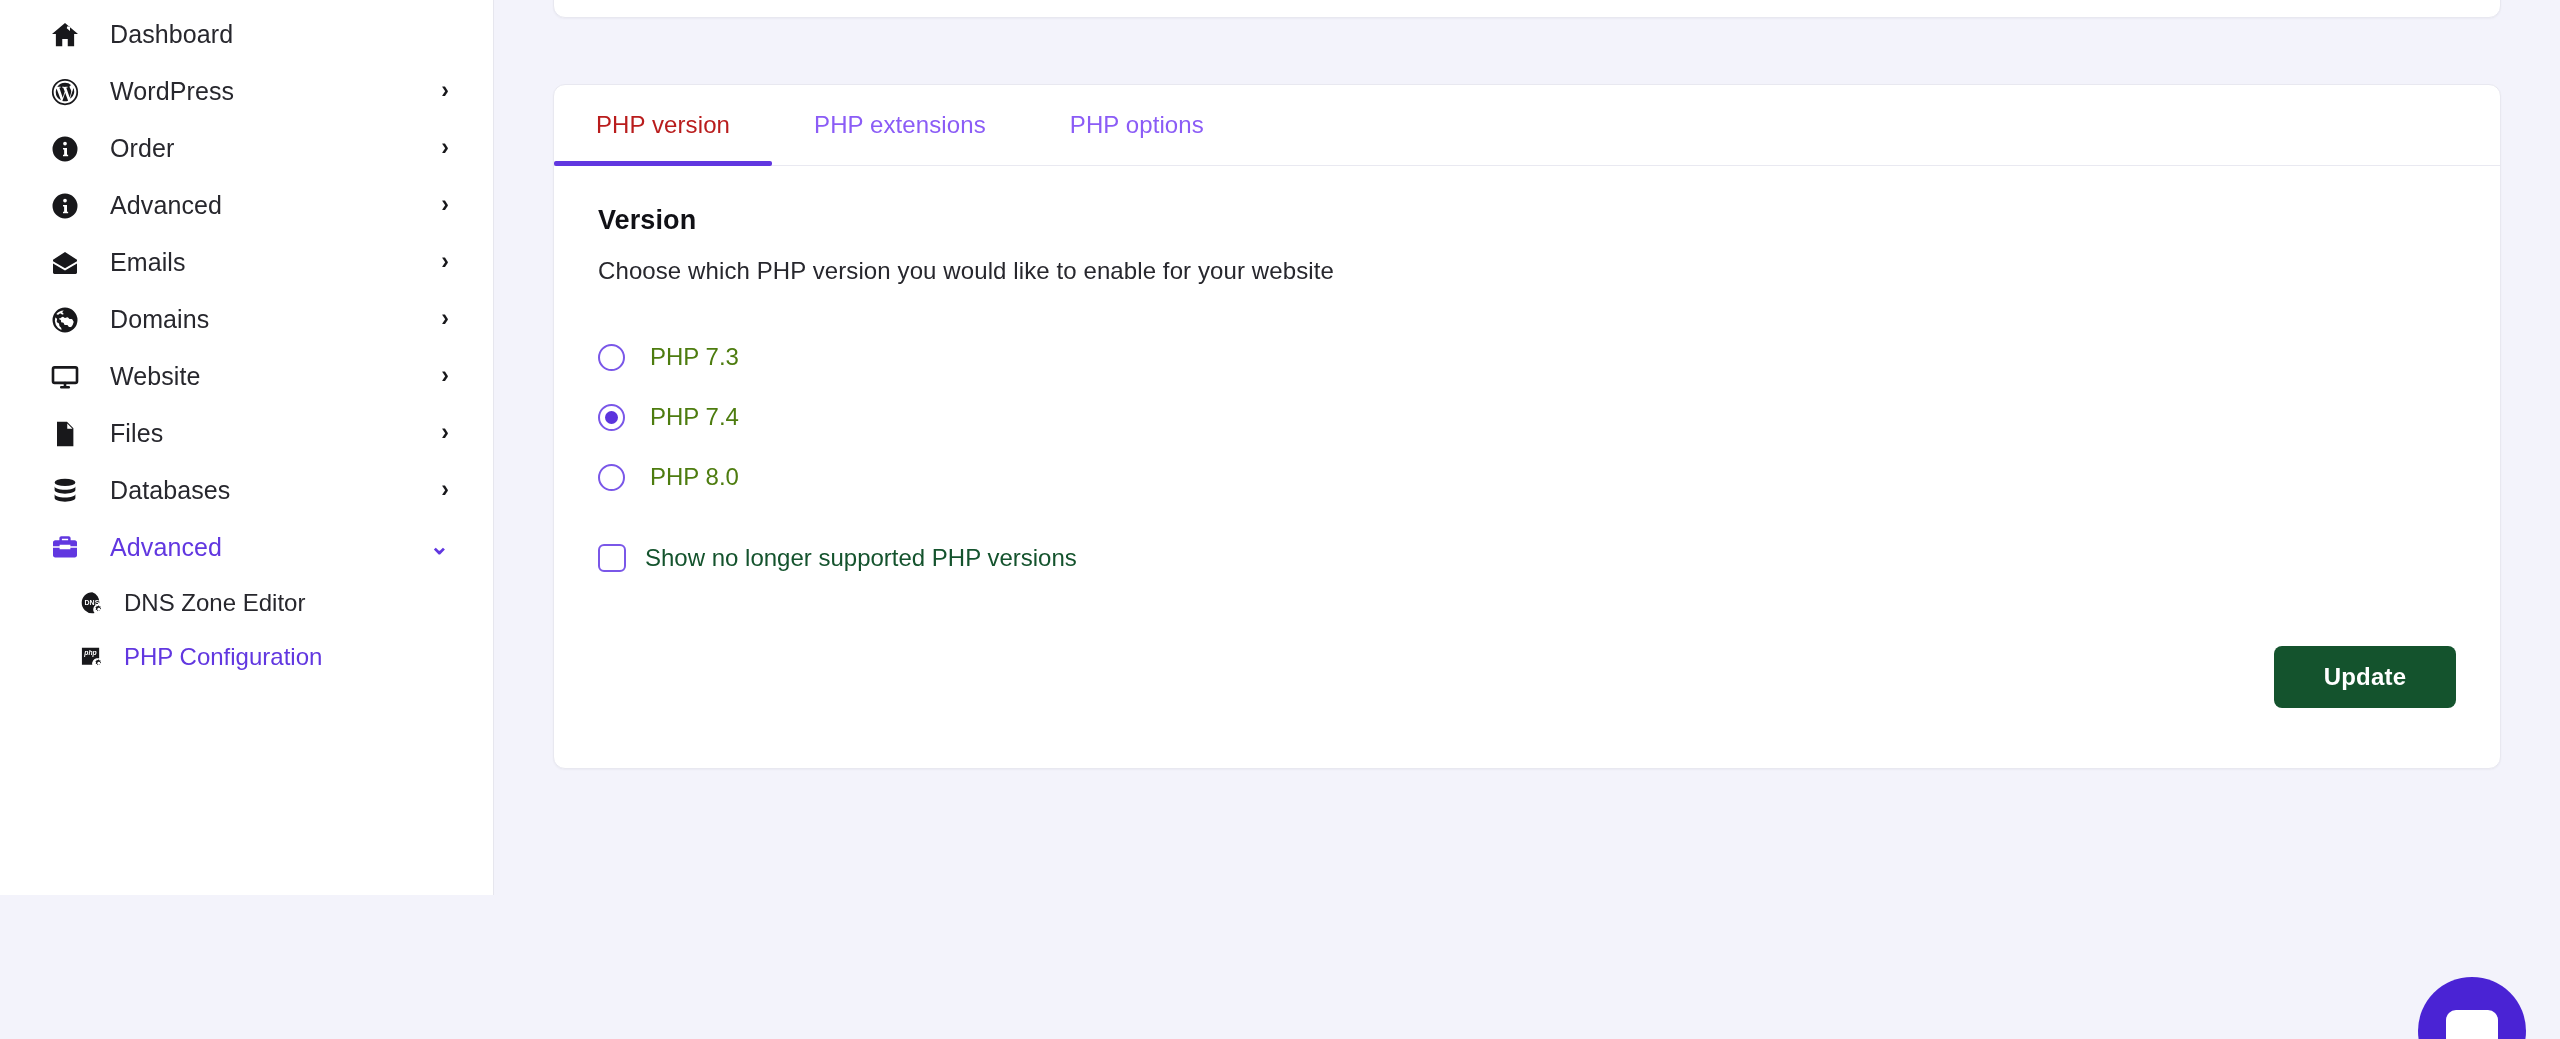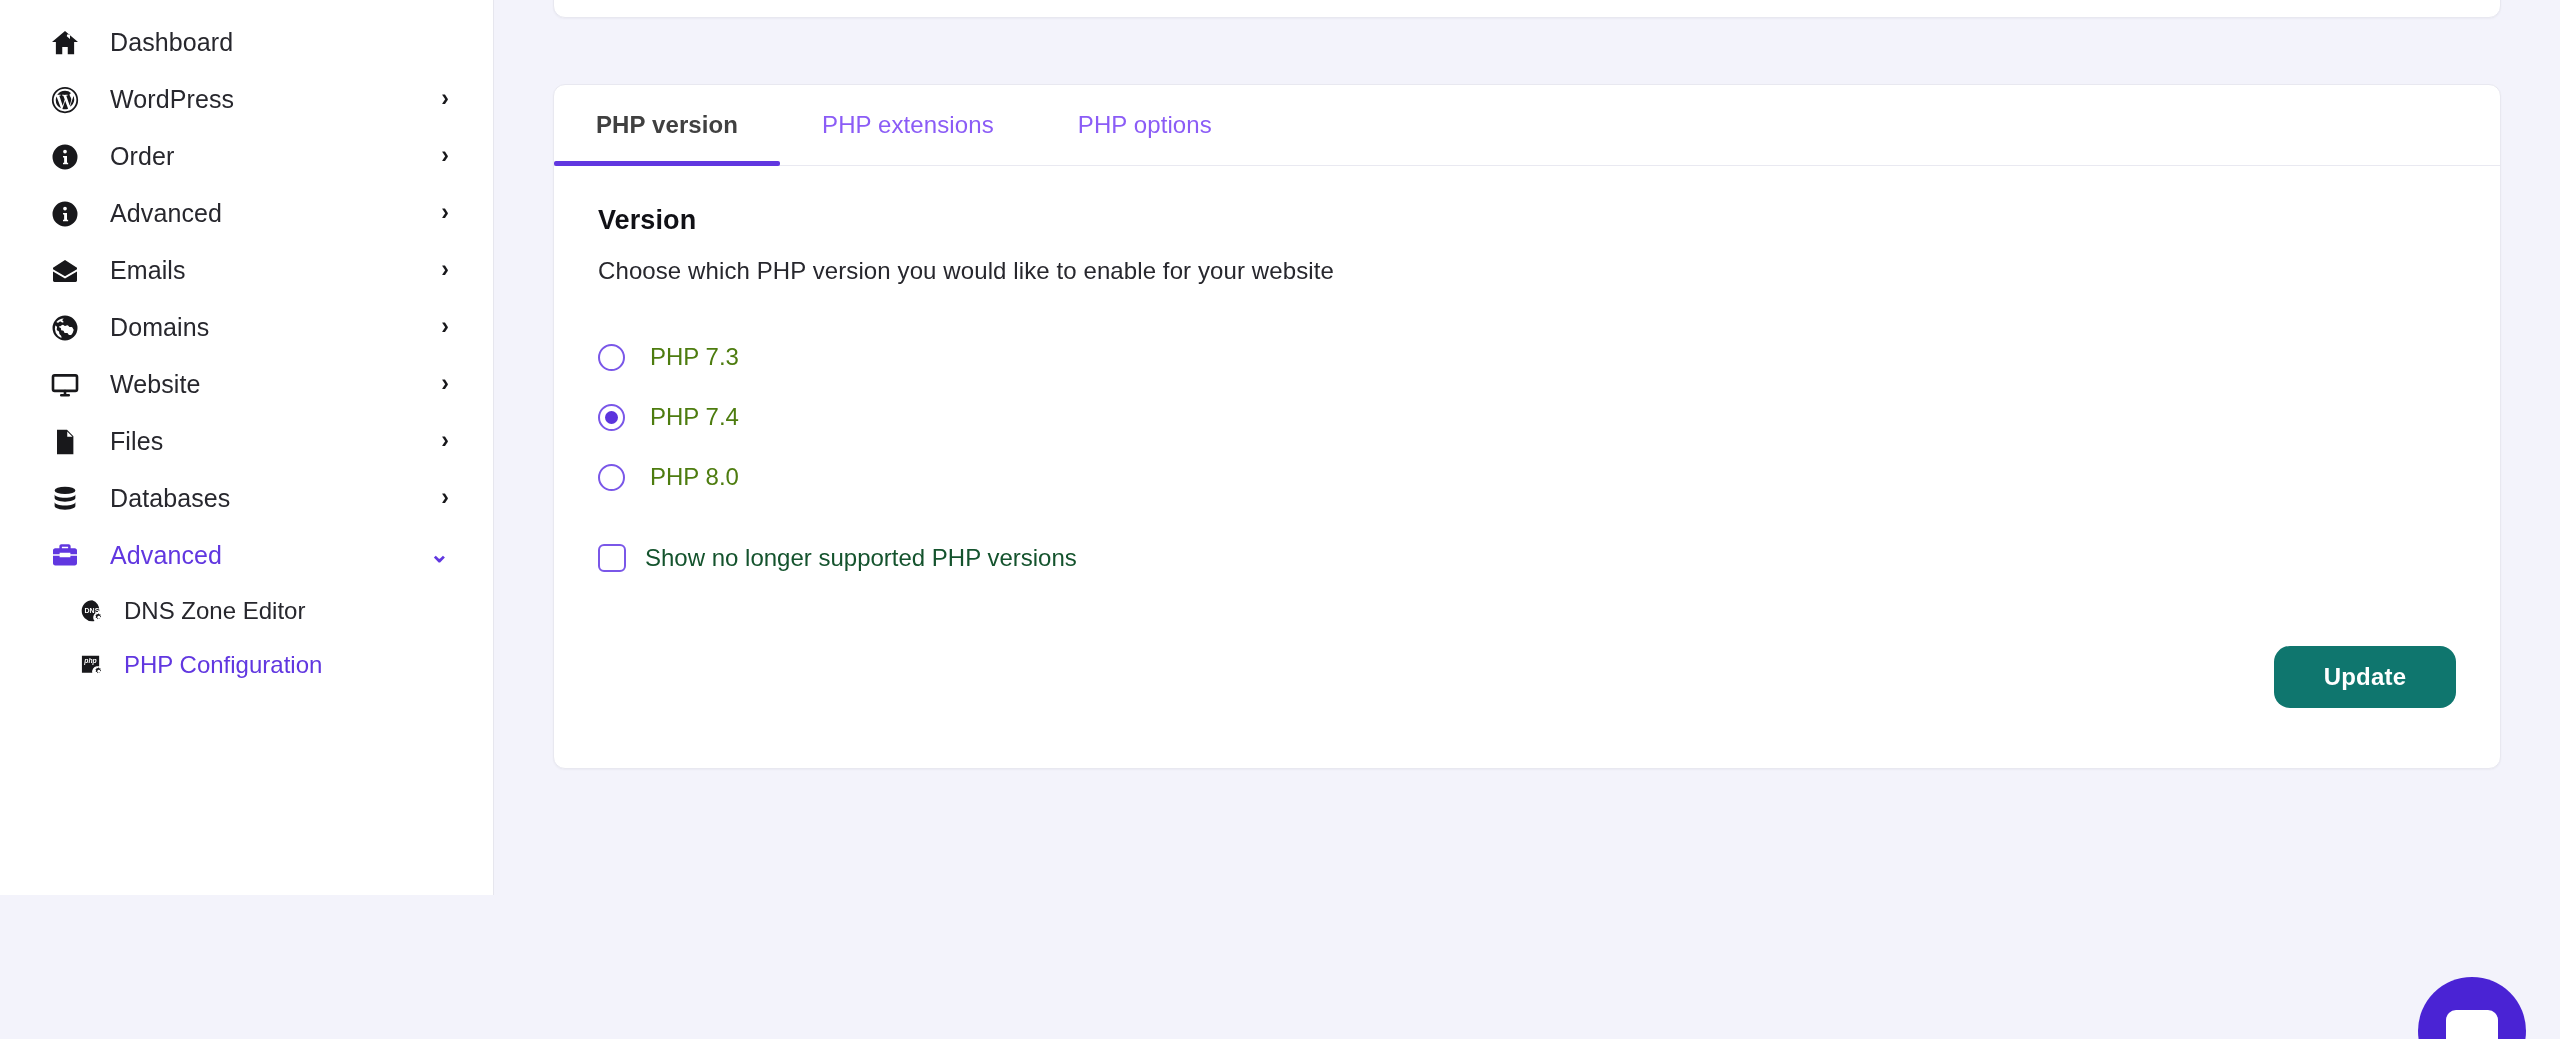--- a/index.html
+++ b/index.html
@@ -10,21 +10,21 @@
     background: #f3f3fb;
   }
   #app { position: relative; width: 2560px; height: 1039px; display: flex; }
 
   
   #sidebar {
     width: 494px; height: 895px;
     background: #ffffff;
     border-right: 1px solid #e6e6ee;
     flex: 0 0 494px;
-    padding-top: 14px;
+    padding-top: 6px;
     position: relative;
     overflow: hidden;
   }
   .nav-item {
     display: flex; align-items: center;
     height: 57px;
     padding: 0 44px 0 48px;
     cursor: pointer;
     position: relative;
   }
@@ -105,21 +105,21 @@
   .tab {
     display: flex; align-items: center; justify-content: center;
     font-size: 24px;
     color: #8b5cf6;
     padding: 0 42px;
     cursor: pointer;
     position: relative;
     white-space: nowrap;
     letter-spacing: .1px;
   }
-  .tab.active { color: #404040; font-weight: bold; }
+  .tab.active { color: #b91c1c; font-weight: normal; }
   .tab.active::after {
     content: "";
     position: absolute;
     left: 0; right: 0; bottom: -1px;
     height: 5px;
     background: #6137e0;
     border-radius: 2px;
   }
 
   
@@ -187,24 +187,24 @@
 
   #action-row {
     margin-top: 66px;
     display: flex;
     justify-content: flex-end;
     align-items: center;
     padding-right: 0;
   }
   #update-btn {
     width: 182px; height: 62px;
-    background: #0f766e;
+    background: #14532d;
     color: #ffffff;
     border: none;
-    border-radius: 16px;
+    border-radius: 8px;
     font-family: "Liberation Sans", sans-serif;
     font-size: 24px;
     font-weight: bold;
     cursor: pointer;
     letter-spacing: .2px;
   }
 
   
   #chat-fab {
     position: absolute;

